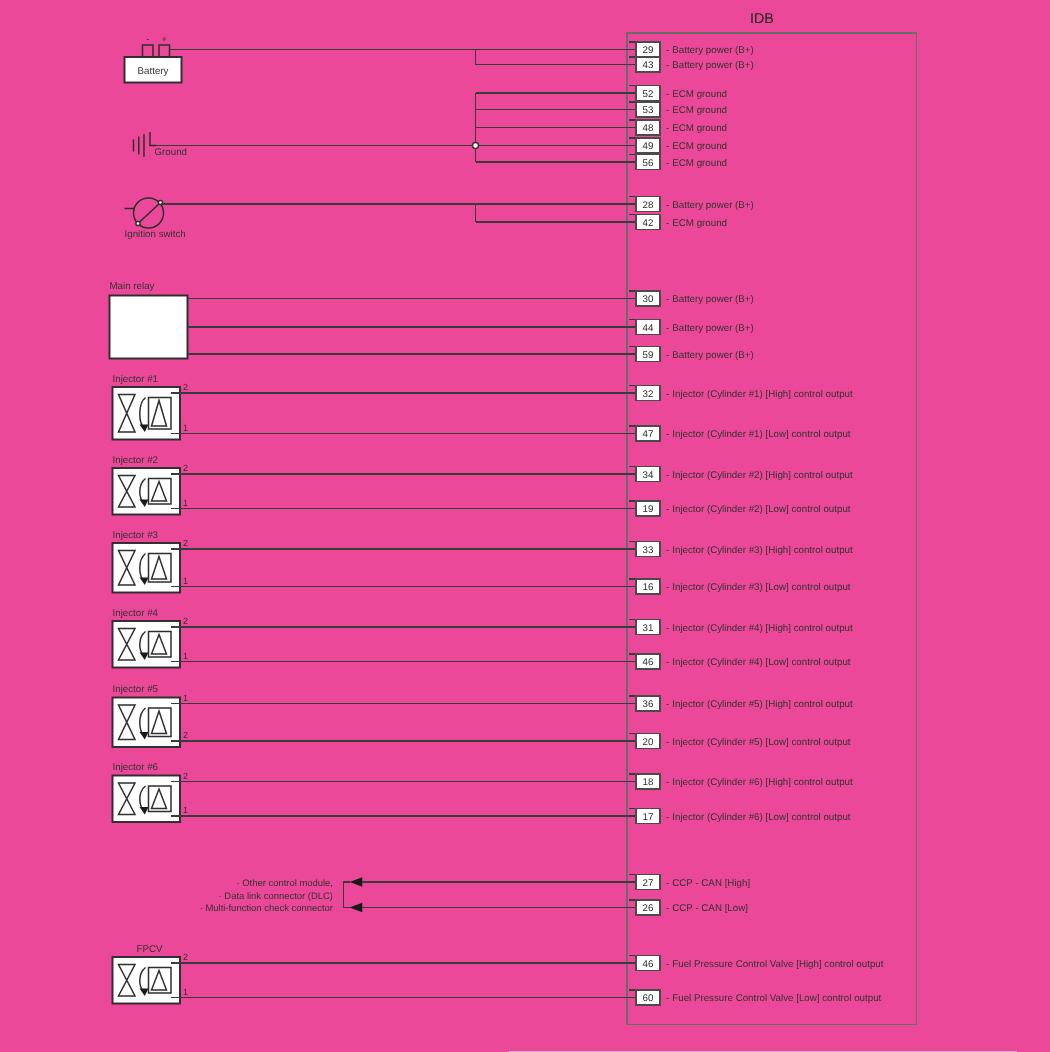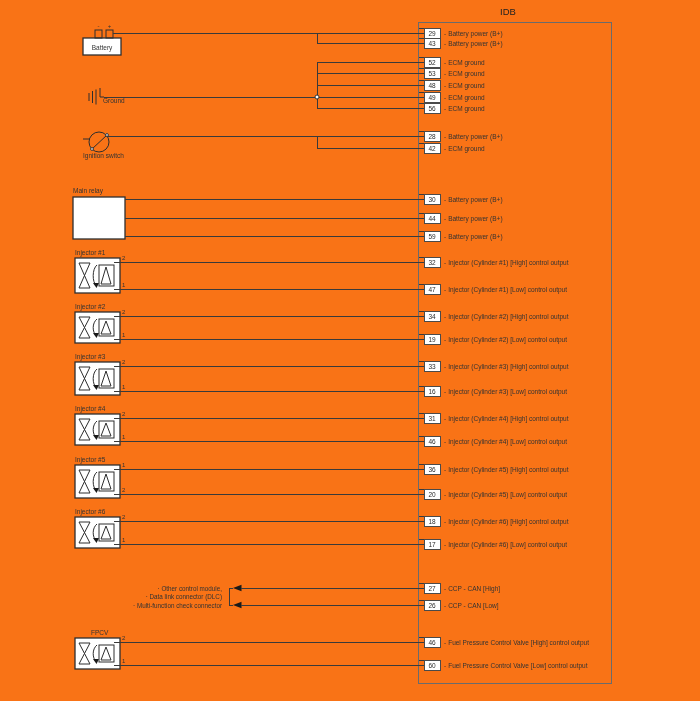--- a/index.html
+++ b/index.html
@@ -1,16 +1,16 @@
 <!DOCTYPE html>
 <html><head>
 <meta charset="utf-8">
 <style>
   html,body{margin:0;padding:0;background:#fff;}
-  #canvas{position:relative;width:700px;height:701px;background:#f97316;overflow:hidden;
+  #canvas{position:relative;width:700px;height:701px;background:#ec4899;overflow:hidden;
           font-family:"Liberation Sans",sans-serif;}
   svg{position:absolute;left:0;top:0;}
   .wire{stroke:#3a3a3a;stroke-width:1;fill:none;shape-rendering:crispEdges;}
   .bus{stroke:#3a3a3a;stroke-width:1;fill:none;shape-rendering:crispEdges;}
   .sym{stroke:#2e2e2e;stroke-width:1.3;fill:#ffffff;}
   .thin{stroke:#2e2e2e;stroke-width:1;fill:none;}
   .idb-box{fill:none;stroke:#6b6b6b;stroke-width:1;shape-rendering:crispEdges;}
   .pinbox{fill:#ffffff;stroke:#4a4a4a;stroke-width:1;shape-rendering:crispEdges;}
   .pin-num{font-size:6.5px;fill:#2b2b2b;}
   .pin-label{font-size:6.5px;fill:#333333;}

